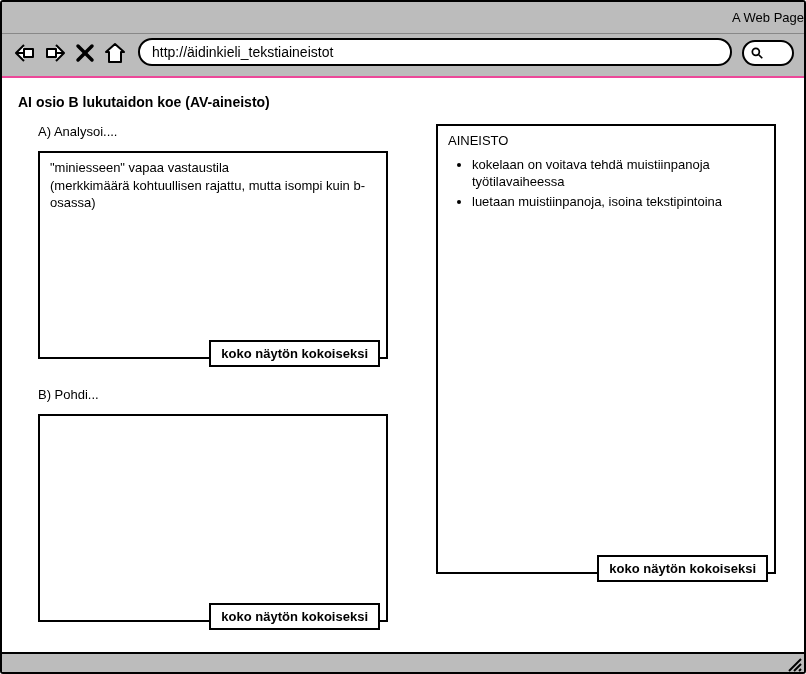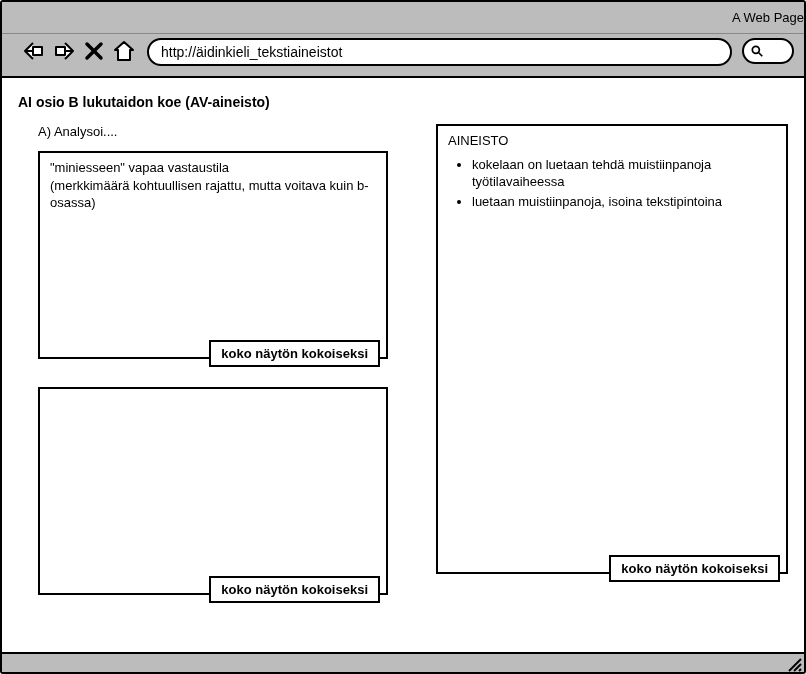--- a/index.html
+++ b/index.html
@@ -22,23 +22,23 @@
     .titlebar {
       background: #bcbcbc;
       text-align: right;
       font-size: 13px;
       padding: 8px 0;
       border-bottom: 1px solid #888;
     }
     .toolbar {
       background: #bcbcbc;
       display: flex;
-      align-items: flex-start;
+      align-items: flex-end;
       gap: 4px;
-      padding: 4px 10px 10px 19px;
+      padding: 4px 10px 10px 10px;
     }
     .nav-icon {
       width: 26px;
       height: 26px;
       display: flex;
       align-items: center;
       justify-content: center;
       cursor: pointer;
     }
     .nav-icon svg { width: 24px; height: 24px; }
@@ -61,24 +61,24 @@
       border-radius: 13px;
       background: #fff;
       display: flex;
       align-items: center;
       padding-left: 6px;
       cursor: pointer;
     }
     .search-pill svg { width: 14px; height: 14px; }
     .content {
       flex: 1;
-      padding: 16px 16px 8px 16px;
+      padding: 16px 28px 8px 16px;
       overflow: hidden;
       position: relative;
-      border-top: 2px solid #000000;
+      border-top: 2px solid #ec4899;
     }
     .page-title {
       font-weight: bold;
       font-size: 14px;
       margin-bottom: 14px;
     }
     .columns {
       display: flex;
       gap: 20px;
       padding-left: 20px;
@@ -178,39 +178,40 @@
   <div class="content">
     <div class="page-title">AI osio B lukutaidon koe (AV-aineisto)</div>
 
     <div class="columns">
       <div class="left-col">
 
         <div class="section-label">A) Analysoi....</div>
         <div class="panel panel-a">
           <div class="panel-inner">
             <div>"miniesseen" vapaa vastaustila</div>
-            <div>(merkkimäärä kohtuullisen rajattu, mutta voitava kuin b-osassa)</div>
+            <div>(merkkimäärä kohtuullisen rajattu, mutta isompi kuin b-osassa)</div>
           </div>
           <button class="fullscreen-btn">koko näytön kokoiseksi</button>
         </div>
 
         <div style="height:12px"></div>
 
+        <div class="section-label">B) Pohdi...</div>
         <div class="panel panel-b">
           <button class="fullscreen-btn">koko näytön kokoiseksi</button>
         </div>
 
       </div>
 
       <div class="right-col">
         <div class="panel panel-right">
           <div class="panel-inner">
             <div>AINEISTO</div>
             <ul>
-              <li>kokelaan on luetaan tehdä muistiinpanoja työtilavaiheessa</li>
+              <li>kokelaan on voitava tehdä muistiinpanoja työtilavaiheessa</li>
               <li>luetaan muistiinpanoja, isoina tekstipintoina</li>
             </ul>
           </div>
           <button class="fullscreen-btn">koko näytön kokoiseksi</button>
         </div>
       </div>
     </div>
   </div>
 
   <div class="statusbar">

